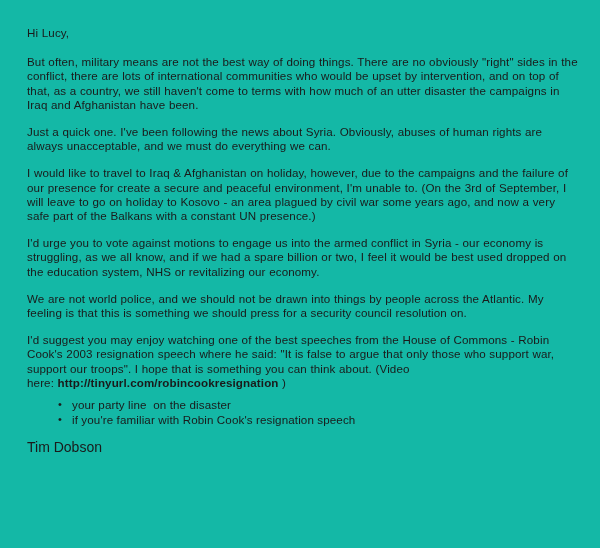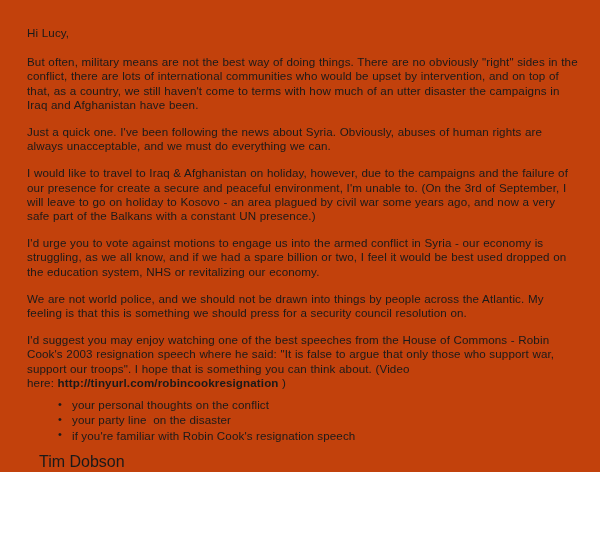--- a/index.html
+++ b/index.html
@@ -10,23 +10,23 @@
   body {
     width: 600px;
     height: 548px;
     overflow: hidden;
     font-family: "Liberation Sans", sans-serif;
     color: #1a1a1a;
   }
   .page {
     box-sizing: border-box;
     width: 600px;
-    height: 472px;
+    height: 548px;
     padding: 26px 31px 0 27px;
-    background: #c2410c;
+    background: #14b8a6;
   }
   .email-body {
     width: 551px;
   }
   p.para {
     margin: 0 0 13px 0;
     font-size: 11.6px;
     line-height: 14.2px;
     letter-spacing: 0.01em;
     word-spacing: 0.02em;
@@ -62,22 +62,22 @@
     left: 0;
     top: -0.5px;
     font-size: 11px;
   }
   p.signoff {
     margin: 0 0 13px 0;
     font-size: 11.6px;
     line-height: 14.2px;
   }
   p.signature {
-    margin: 12px;
-    font-size: 16px;
+    margin: 0;
+    font-size: 14px;
     line-height: 14.2px;
   }
 </style>
 </head>
 <body>
 
 <div class="page">
   <div class="email-body">
 
     <p class="para greeting">Hi Lucy,</p>
@@ -90,21 +90,20 @@
 
     <p class="para">I'd urge you to vote against motions to engage us into the armed conflict in Syria - our economy is struggling, as we all know, and if we had a spare billion or two, I feel it would be best used dropped on the education system, NHS or revitalizing our economy.</p>
 
     <p class="para">We are not world police, and we should not be drawn into things by people across the Atlantic. My feeling is that this is something we should press for a security council resolution on.</p>
 
     <p class="para tight"><span>I'd suggest you may enjoy watching one of the best speeches from the House of Commons - Robin Cook's 2003 resignation speech where he said: "It is false to argue that only those who support war, support our troops". I hope that is something you can think about. (Video
 here: </span><span class="url-bold">http://tinyurl.com/robincookresignation</span><span> )</span></p>
 
 
     <ul class="ask-list">
-      <li>your personal thoughts on the conflict</li>
       <li>your party line  on the disaster</li>
       <li>if you're familiar with Robin Cook's resignation speech</li>
     </ul>
 
 
     <p class="signature">Tim Dobson</p>
 
   </div>
 </div>
 

